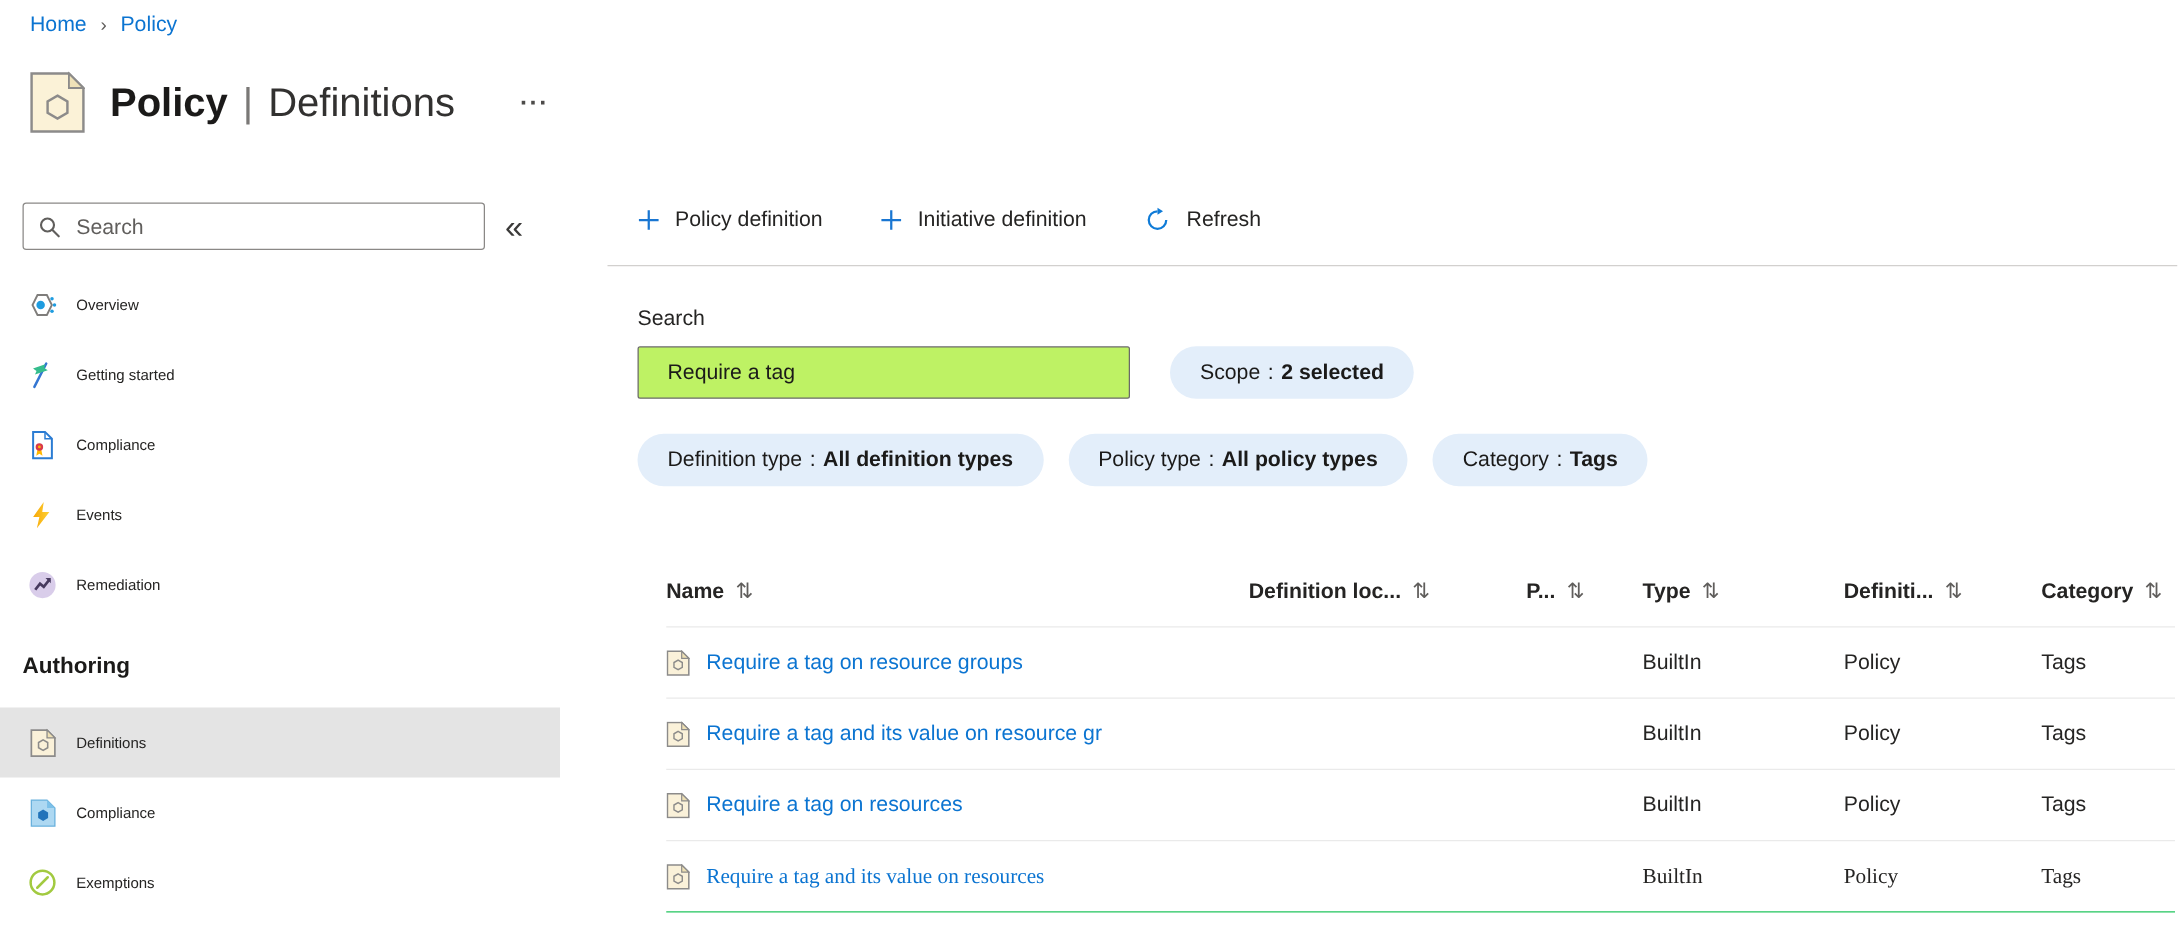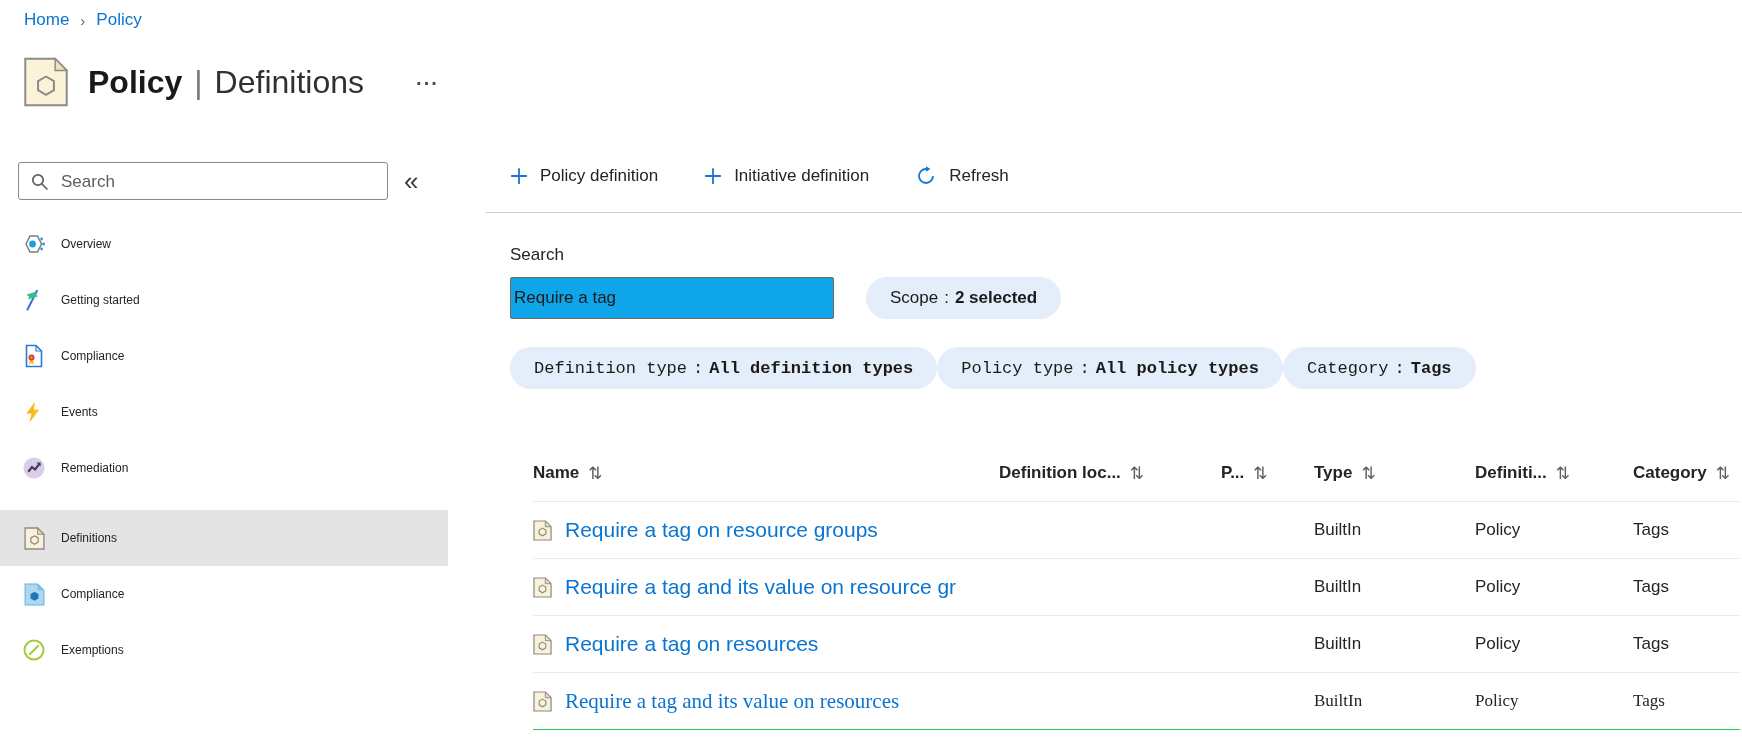--- a/index.html
+++ b/index.html
@@ -42,39 +42,39 @@
 
   
   .main{position:absolute;left:486px;top:140px;right:0;}
   .toolbar{height:72px;display:flex;align-items:center;padding-left:24px;border-bottom:1px solid #d2d0ce;}
   .toolbar-btn{display:flex;align-items:center;background:none;border:none;font-size:17px;color:#252423;cursor:pointer;padding:0;margin-right:46px;}
   .toolbar-btn .t-ic{margin-right:12px;display:flex;}
 
   .filters{padding-left:24px;}
   .search-label{margin-top:32px;font-size:17px;color:#252423;height:20px;}
   .filter-row-1{margin-top:12px;display:flex;align-items:center;}
-  .filter-input{width:324px;height:42px;box-sizing:border-box;border:1px solid #6b6a69;border-radius:2px;background:#0ea5e9;padding:0 3px;font-size:17px;color:#1b1a19;font-family:inherit;outline:none;}
+  .filter-input{width:394px;height:42px;box-sizing:border-box;border:1px solid #6b6a69;border-radius:2px;background:#bef264;padding:0 23px;font-size:17px;color:#1b1a19;font-family:inherit;outline:none;}
   .scope-pill{margin-left:32px;}
   .pill{height:42px;display:inline-flex;align-items:center;padding:0 24px;background:#e3eefa;border:none;border-radius:21px;font-size:17px;color:#1b1a19;cursor:pointer;white-space:nowrap;}
   .pill b{font-weight:700;}
   .pill-sep{margin:0 6px;}
-  .filter-row-2{margin-top:28px;display:flex;font-family:Liberation Mono, monospace;}
+  .filter-row-2{margin-top:28px;display:flex;gap:20px;}
 
   
   .policy-table{margin-left:47px;margin-right:2px;}
   .table-header,.table-row{display:grid;grid-template-columns:466px 222px 93px 161px 158px 1fr;align-items:center;}
   .table-header{height:57px;margin-top:55px;}
   .th{font-weight:700;font-size:17px;color:#252423;display:flex;align-items:center;cursor:pointer;}
   .sort-icon{font-weight:400;color:#605e5c;margin-left:9px;font-size:17px;font-family:"DejaVu Sans",sans-serif;}
   .table-row{height:56px;border-top:1px solid #eaeaea;}
   .table-body .table-row:last-child{border-bottom:1px solid #22c55e;font-family:Liberation Serif, serif;}
   .td{font-size:17px;color:#252423;}
   .td-name{display:flex;align-items:center;overflow:hidden;padding-right:10px;}
   .row-icon{width:19px;height:21px;margin-right:13px;flex-shrink:0;display:flex;}
-  .name-link{color:#0b74d1;font-size:21px;white-space:nowrap;overflow:hidden;}
+  .name-link{color:#0b74d1;font-size:17px;white-space:nowrap;overflow:hidden;}
 </style>
 </head>
 <body>
 
 <div class="app">
 
   <nav class="breadcrumb">
     <a>Home</a>
     <span class="crumb-sep">›</span>
     <a>Policy</a>
@@ -163,20 +163,21 @@
           <svg width="24" height="24" viewBox="0 0 24 24">
             <circle cx="12" cy="12" r="10.5" fill="#d9cdea"></circle>
             <path d="M6.2 15.8 L10 11 L13 13.5 L17.6 7.6" fill="none" stroke="#473a5e" stroke-width="2.2"></path>
             <path d="M14.4 6.4 L18.6 6.4 L18.6 10.6 Z" fill="#473a5e"></path>
           </svg>
         </span>
         <span>Remediation</span>
       </div>
     </nav>
 
+    <div class="section-label">Authoring</div>
 
     <nav class="authoring-nav">
       <div class="nav-item selected">
         <span class="ic">
           <svg width="21" height="23" viewBox="0 0 20 22">
             <path d="M1 1 H13 L19 7 V21 H1 Z" fill="#faf1d9" stroke="#8c8b8a" stroke-width="1.3"></path>
             <path d="M13 1 L19 7 H13 Z" fill="#eee0b4" stroke="#8c8b8a" stroke-width="1"></path>
             <path d="M10 8.5 L13.5 10.5 V14.5 L10 16.5 L6.5 14.5 V10.5 Z" fill="none" stroke="#8c8b8a" stroke-width="1.2"></path>
           </svg>
         </span>

